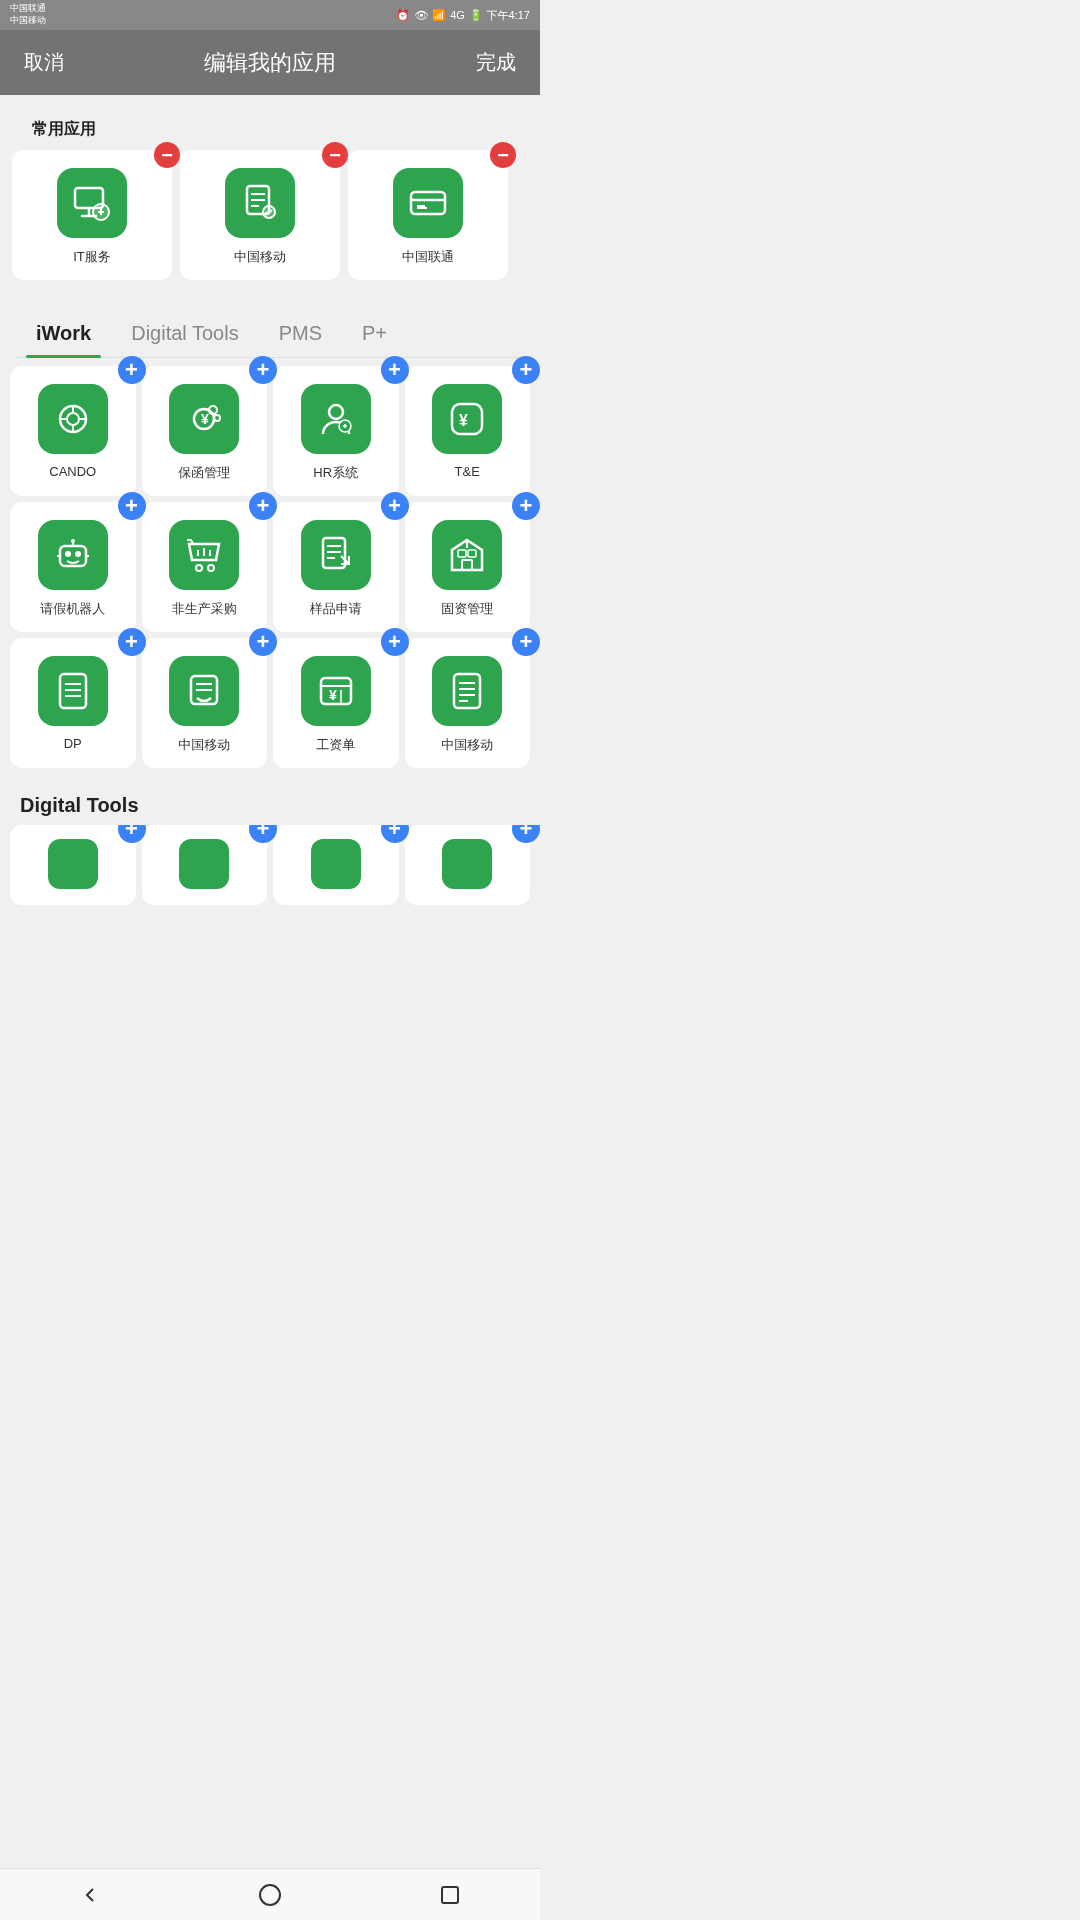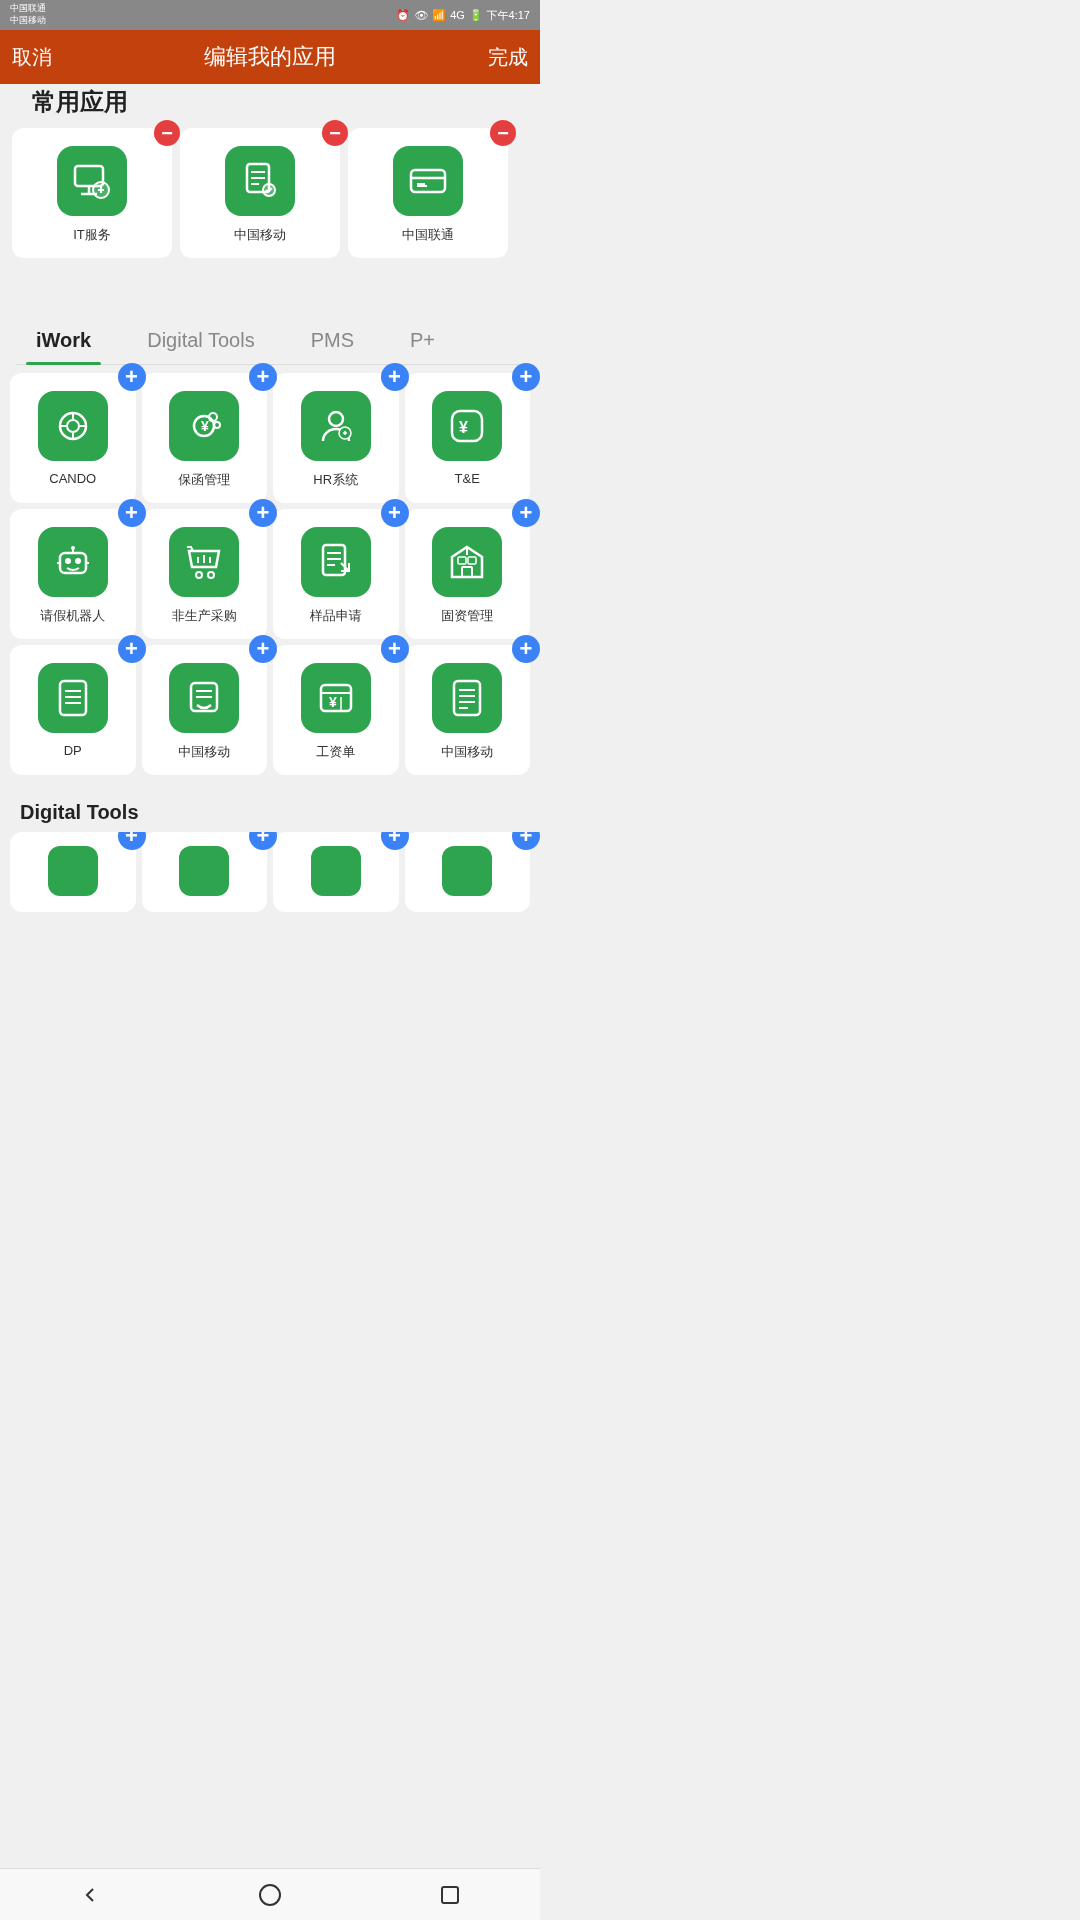--- a/index.html
+++ b/index.html
@@ -21,46 +21,47 @@
       justify-content: space-between;
       padding: 0 10px;
       font-size: 11px;
       color: #fff;
     }
     .status-left { display: flex; flex-direction: column; font-size: 9px; line-height: 1.3; }
     .status-right { display: flex; align-items: center; gap: 4px; font-size: 11px; }
 
     
     .header {
-      background: #c2410c;
-      height: 54px;
+      background: #737373;
+      height: 65px;
       display: flex;
       align-items: center;
       justify-content: space-between;
-      padding: 0 12px;
+      padding: 0 24px;
     }
     .header-btn {
       color: #fff;
       font-size: 20px;
       background: none;
       border: none;
       cursor: pointer;
     }
     .header-title {
       color: #fff;
       font-size: 22px;
       font-weight: 400;
     }
 
     
     .section-title {
-      font-size: 24px;
+      font-size: 16px;
       font-weight: 600;
       color: #222;
       padding: 2px 20px 10px;
+      margin-top: 22px;
     }
 
     
     .common-apps {
       background: #f0f0f0;
       padding: 0 12px 16px;
     }
     .common-apps-row {
       display: flex;
       gap: 8px;
@@ -114,23 +115,22 @@
       text-align: center;
     }
 
     
     .tabs-container {
       background: #f0f0f0;
       padding: 18px 16px 0;
     }
     .tabs {
       display: flex;
-      gap: 16px;
+      gap: 0;
       border-bottom: 1px solid #ddd;
-      margin-top: 29px;
     }
     .tab {
       font-size: 20px;
       padding: 8px 20px 12px;
       color: #888;
       cursor: pointer;
       position: relative;
       font-weight: 500;
     }
     .tab.active {

